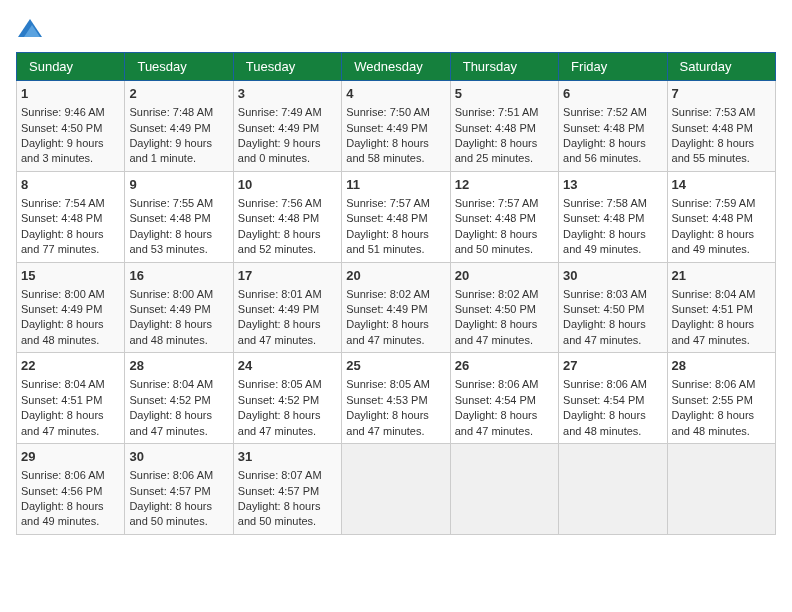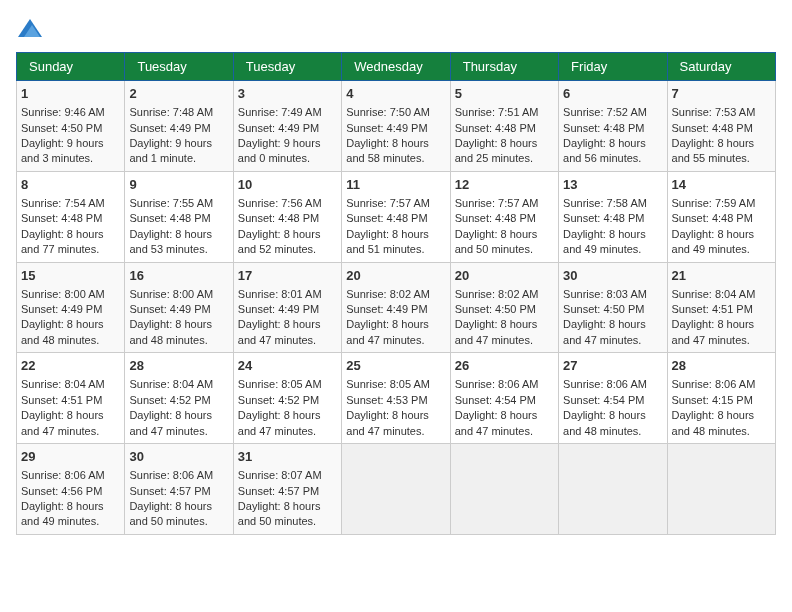--- a/index.html
+++ b/index.html
@@ -152,21 +152,21 @@
         <td><span class="day-num">30</span><span>Sunrise: 8:03 AM</span><br><span>Sunset: 4:50 PM</span><br><span>Daylight: 8 hours and 47 minutes.</span></td>
         <td><span class="day-num">21</span><span>Sunrise: 8:04 AM</span><br><span>Sunset: 4:51 PM</span><br><span>Daylight: 8 hours and 47 minutes.</span></td>
       </tr>
       <tr>
         <td><span class="day-num">22</span><span>Sunrise: 8:04 AM</span><br><span>Sunset: 4:51 PM</span><br><span>Daylight: 8 hours and 47 minutes.</span></td>
         <td><span class="day-num">28</span><span>Sunrise: 8:04 AM</span><br><span>Sunset: 4:52 PM</span><br><span>Daylight: 8 hours and 47 minutes.</span></td>
         <td><span class="day-num">24</span><span>Sunrise: 8:05 AM</span><br><span>Sunset: 4:52 PM</span><br><span>Daylight: 8 hours and 47 minutes.</span></td>
         <td><span class="day-num">25</span><span>Sunrise: 8:05 AM</span><br><span>Sunset: 4:53 PM</span><br><span>Daylight: 8 hours and 47 minutes.</span></td>
         <td><span class="day-num">26</span><span>Sunrise: 8:06 AM</span><br><span>Sunset: 4:54 PM</span><br><span>Daylight: 8 hours and 47 minutes.</span></td>
         <td><span class="day-num">27</span><span>Sunrise: 8:06 AM</span><br><span>Sunset: 4:54 PM</span><br><span>Daylight: 8 hours and 48 minutes.</span></td>
-        <td><span class="day-num">28</span><span>Sunrise: 8:06 AM</span><br><span>Sunset: 4:15 PM</span><br><span>Daylight: 8 hours and 48 minutes.</span></td>
+        <td><span class="day-num">28</span><span>Sunrise: 8:06 AM</span><br><span>Sunset: 2:55 PM</span><br><span>Daylight: 8 hours and 48 minutes.</span></td>
       </tr>
       <tr>
         <td><span class="day-num">29</span><span>Sunrise: 8:06 AM</span><br><span>Sunset: 4:56 PM</span><br><span>Daylight: 8 hours and 49 minutes.</span></td>
         <td><span class="day-num">30</span><span>Sunrise: 8:06 AM</span><br><span>Sunset: 4:57 PM</span><br><span>Daylight: 8 hours and 50 minutes.</span></td>
         <td><span class="day-num">31</span><span>Sunrise: 8:07 AM</span><br><span>Sunset: 4:57 PM</span><br><span>Daylight: 8 hours and 50 minutes.</span></td>
         <td class="empty-cell"></td>
         <td class="empty-cell"></td>
         <td class="empty-cell"></td>
         <td class="empty-cell"></td>
       </tr>

